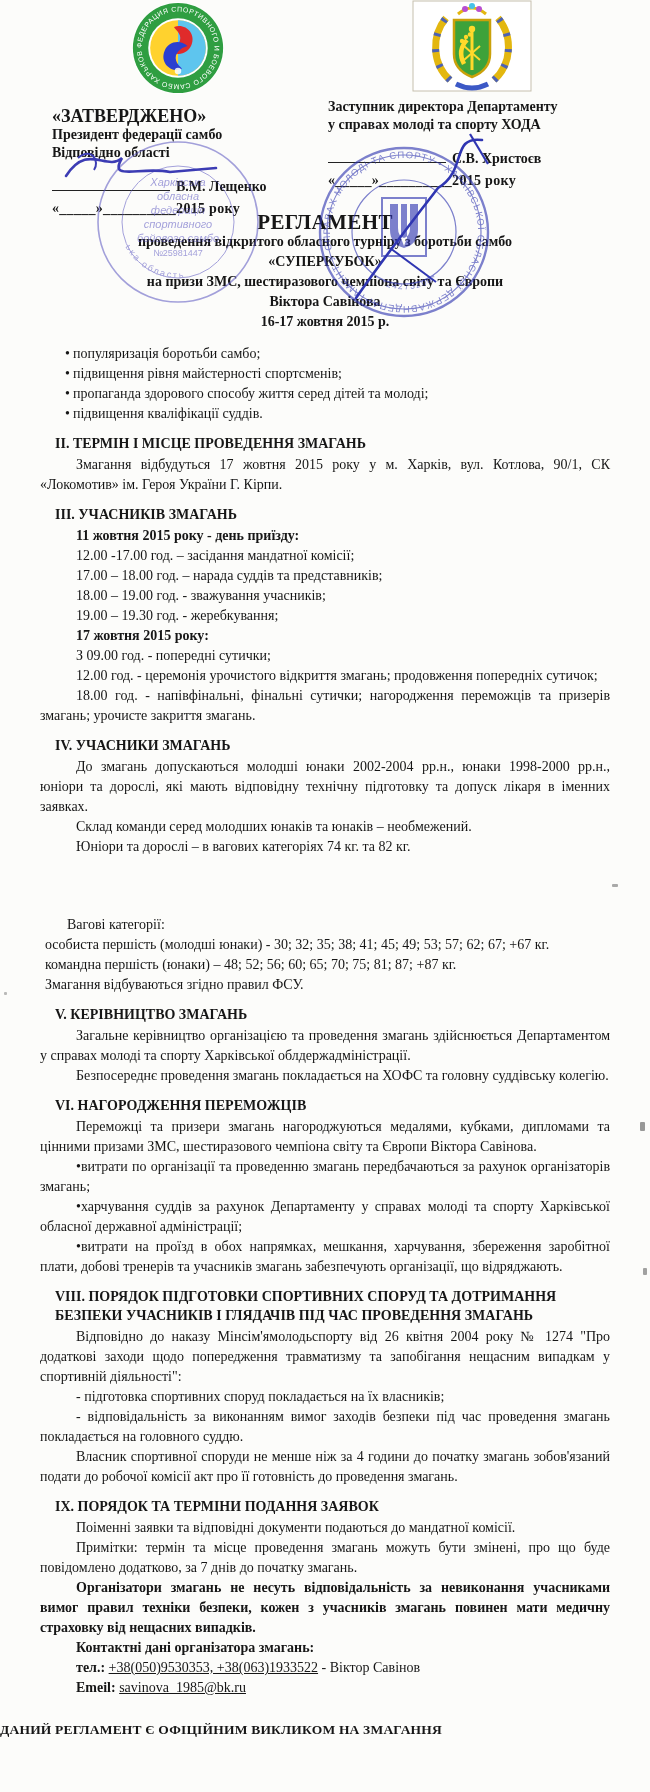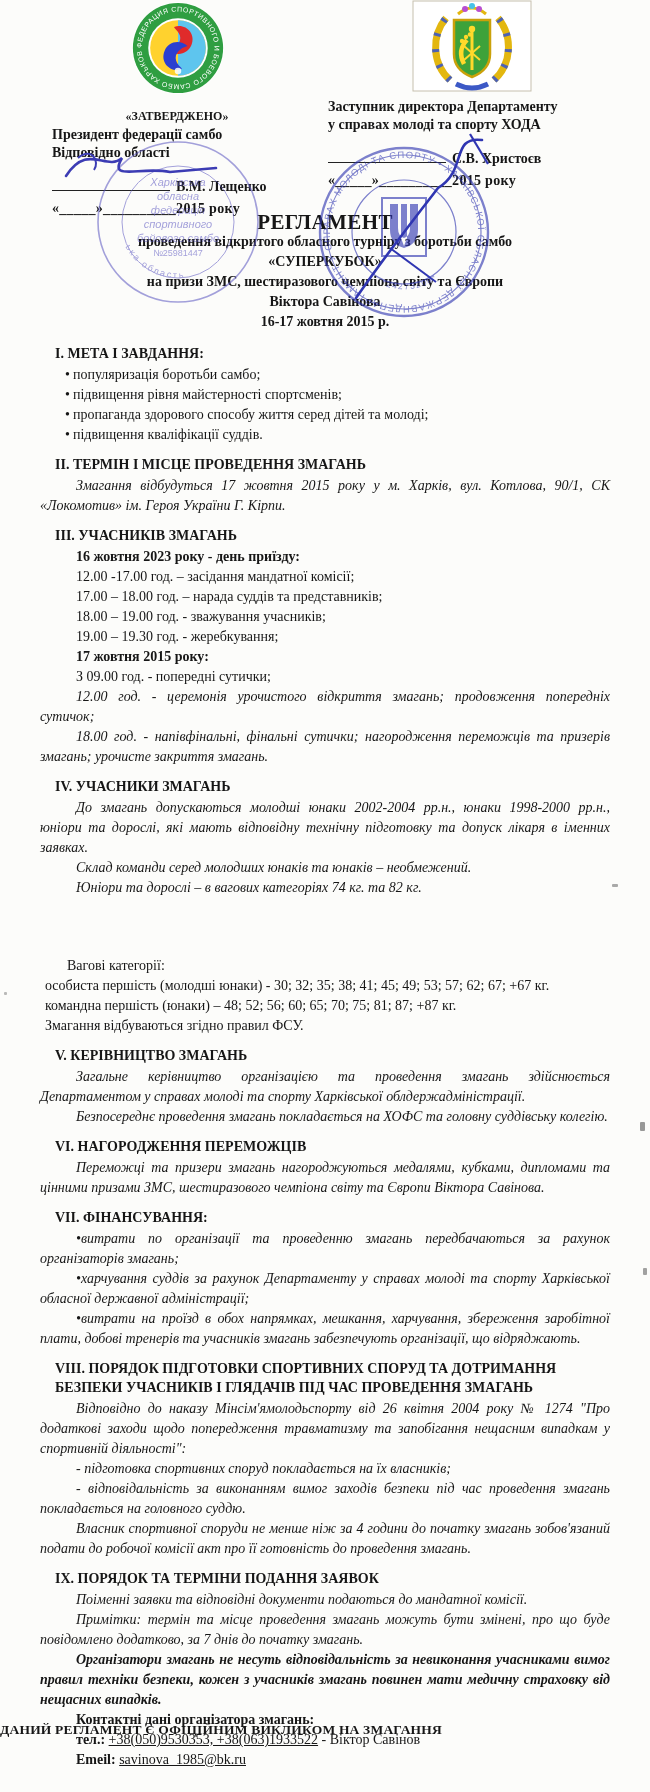--- a/index.html
+++ b/index.html
@@ -12,40 +12,40 @@
     font-family:"Liberation Serif", serif;
     font-size:14px;line-height:20px;
     overflow:hidden;
   }
   
   .hdr{position:relative;height:206px;}
   .col{position:absolute;top:0;}
   .col-left{left:52px;width:250px;}
   .col-right{left:328px;width:288px;}
   .logo-wrap{text-align:center;}
-  .status{font-weight:bold;text-align:center;margin-top:4px;font-size:12px;}
+  .status{font-weight:bold;margin-top:4px;font-size:18px;}
   .role{font-weight:bold;line-height:18px;}
   .sign-row{margin-top:14px;white-space:nowrap;}
   .sign-line{display:inline-block;width:118px;border-bottom:1.6px solid #222;height:14px;vertical-align:baseline;}
   .sign-name{font-weight:bold;margin-left:6px;}
   .date-row{font-weight:bold;margin-top:2px;letter-spacing:.3px;}
   .logo-left-box{display:inline-block;width:100px;height:96px;margin-left:2px;}
   .logo-right-box{display:inline-block;width:122px;height:92px;}
   
   .overlay{position:absolute;pointer-events:none;z-index:5;}
   .stamp{opacity:.55;}
   .speck{position:absolute;background:#555;border-radius:1px;z-index:2;}
   
   .title{ text-align:center;font-weight:bold;margin-top:6px;line-height:20px;}
   .title .t1{font-size:21px;letter-spacing:.4px;}
   
   .body{padding:0 40px;margin-top:12px;}
   h3.sec{font-size:14px;margin:10px 0 2px 0;padding-left:15px;line-height:19px;}
   p{margin:0;text-align:justify;}
-  p.ind{text-indent:36px;font-style:italic;}
+  p.ind{text-indent:36px;}
   .line-ind{margin-left:36px;}
   .bul{margin-left:25px;}
   .bul::before{content:"\2022";margin-right:3px;}
   .bdot{text-align:justify;}
   .bdot .dot::before{content:"\2022";}
   .bold{font-weight:bold;}
   .u{text-decoration:underline;}
   .weights{margin-top:58px;margin-left:5px;}
   .weights .w-title{margin-left:22px;}
   .footer{
@@ -189,31 +189,30 @@
     <div class="t1">РЕГЛАМЕНТ</div>
     <div>проведення відкритого обласного турніру з боротьби самбо</div>
     <div>«СУПЕРКУБОК»</div>
     <div>на призи ЗМС, шестиразового чемпіона світу та Європи</div>
     <div>Віктора Савінова</div>
     <div>16-17 жовтня 2015 р.</div>
   </div>
 
   <div class="body">
 
-    <h3 class="sec">I.  МЕТА І ЗАВДАННЯ:</h3>
     <div class="bul">популяризація боротьби самбо;</div>
     <div class="bul">підвищення рівня майстерності спортсменів;</div>
     <div class="bul">пропаганда здорового способу життя серед дітей та молоді;</div>
     <div class="bul">підвищення кваліфікації суддів.</div>
 
     <h3 class="sec">II.  ТЕРМІН І МІСЦЕ ПРОВЕДЕННЯ ЗМАГАНЬ</h3>
     <p class="ind">Змагання відбудуться 17 жовтня 2015 року у м. Харків, вул. Котлова, 90/1, СК «Локомотив» ім. Героя України Г. Кірпи.</p>
 
     <h3 class="sec">III.  УЧАСНИКІВ ЗМАГАНЬ</h3>
-    <div class="line-ind bold">16 жовтня 2023 року - день приїзду:</div>
+    <div class="line-ind bold">11 жовтня 2015 року - день приїзду:</div>
     <div class="line-ind">12.00 -17.00 год. – засідання мандатної комісії;</div>
     <div class="line-ind">17.00 – 18.00 год. – нарада суддів та представників;</div>
     <div class="line-ind">18.00 – 19.00 год. - зважування учасників;</div>
     <div class="line-ind">19.00 – 19.30 год. - жеребкування;</div>
     <div class="line-ind bold">17 жовтня 2015 року:</div>
     <div class="line-ind">З 09.00 год. - попередні сутички;</div>
     <p class="ind">12.00 год. - церемонія урочистого відкриття змагань; продовження попередніх сутичок;</p>
     <p class="ind">18.00 год. - напівфінальні, фінальні сутички; нагородження переможців та призерів змагань; урочисте закриття змагань.</p>
 
     <h3 class="sec">IV.  УЧАСНИКИ ЗМАГАНЬ</h3>
@@ -228,21 +227,20 @@
       <div>Змагання відбуваються згідно правил ФСУ.</div>
     </div>
 
     <h3 class="sec">V.  КЕРІВНИЦТВО ЗМАГАНЬ</h3>
     <p class="ind">Загальне керівництво організацією та проведення змагань здійснюється Департаментом у справах молоді та спорту Харківської облдержадміністрації.</p>
     <p class="ind">Безпосереднє проведення змагань покладається на ХОФС та головну суддівську колегію.</p>
 
     <h3 class="sec">VI.  НАГОРОДЖЕННЯ ПЕРЕМОЖЦІВ</h3>
     <p class="ind">Переможці та призери змагань нагороджуються медалями, кубками, дипломами та цінними призами ЗМС, шестиразового чемпіона світу та Європи Віктора Савінова.</p>
 
-    <h3 class="sec">VII.  ФІНАНСУВАННЯ:</h3>
     <p class="ind bdot"><span class="dot">витрати по організації та проведенню змагань передбачаються за рахунок організаторів змагань;</span></p>
     <p class="ind bdot"><span class="dot">харчування суддів за рахунок Департаменту у справах молоді та спорту Харківської обласної державної адміністрації;</span></p>
     <p class="ind bdot"><span class="dot">витрати на проїзд в обох напрямках, мешкання, харчування, збереження заробітної плати, добові тренерів та учасників змагань забезпечують організації, що відряджають.</span></p>
 
     <h3 class="sec">VIII.  ПОРЯДОК ПІДГОТОВКИ СПОРТИВНИХ СПОРУД ТА ДОТРИМАННЯ БЕЗПЕКИ УЧАСНИКІВ І ГЛЯДАЧІВ ПІД ЧАС ПРОВЕДЕННЯ ЗМАГАНЬ</h3>
     <p class="ind">Відповідно до наказу Мінсім'ямолодьспорту від 26 квітня 2004 року № 1274 "Про додаткові заходи щодо попередження травматизму та запобігання нещасним випадкам у спортивній діяльності":</p>
     <p class="ind">- підготовка спортивних споруд покладається на їх власників;</p>
     <p class="ind">-  відповідальність за виконанням вимог заходів безпеки під час проведення змагань покладається на головного суддю.</p>
     <p class="ind">Власник спортивної споруди не менше ніж за 4 години до початку змагань зобов'язаний подати до робочої комісії акт про її готовність до проведення змагань.</p>
 

